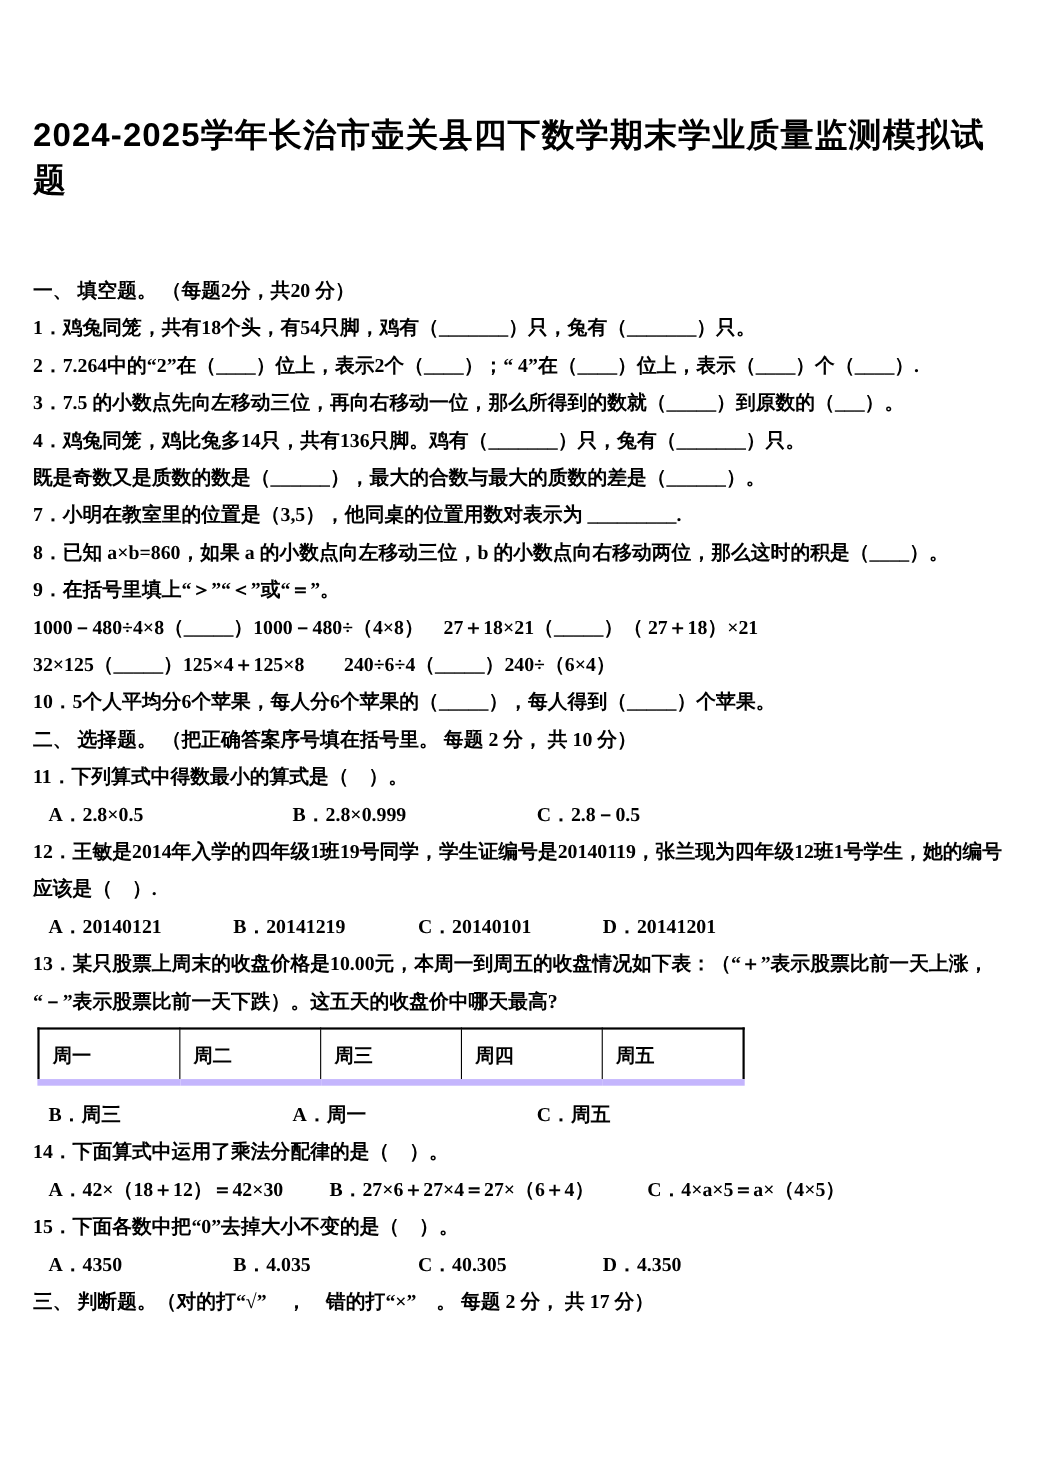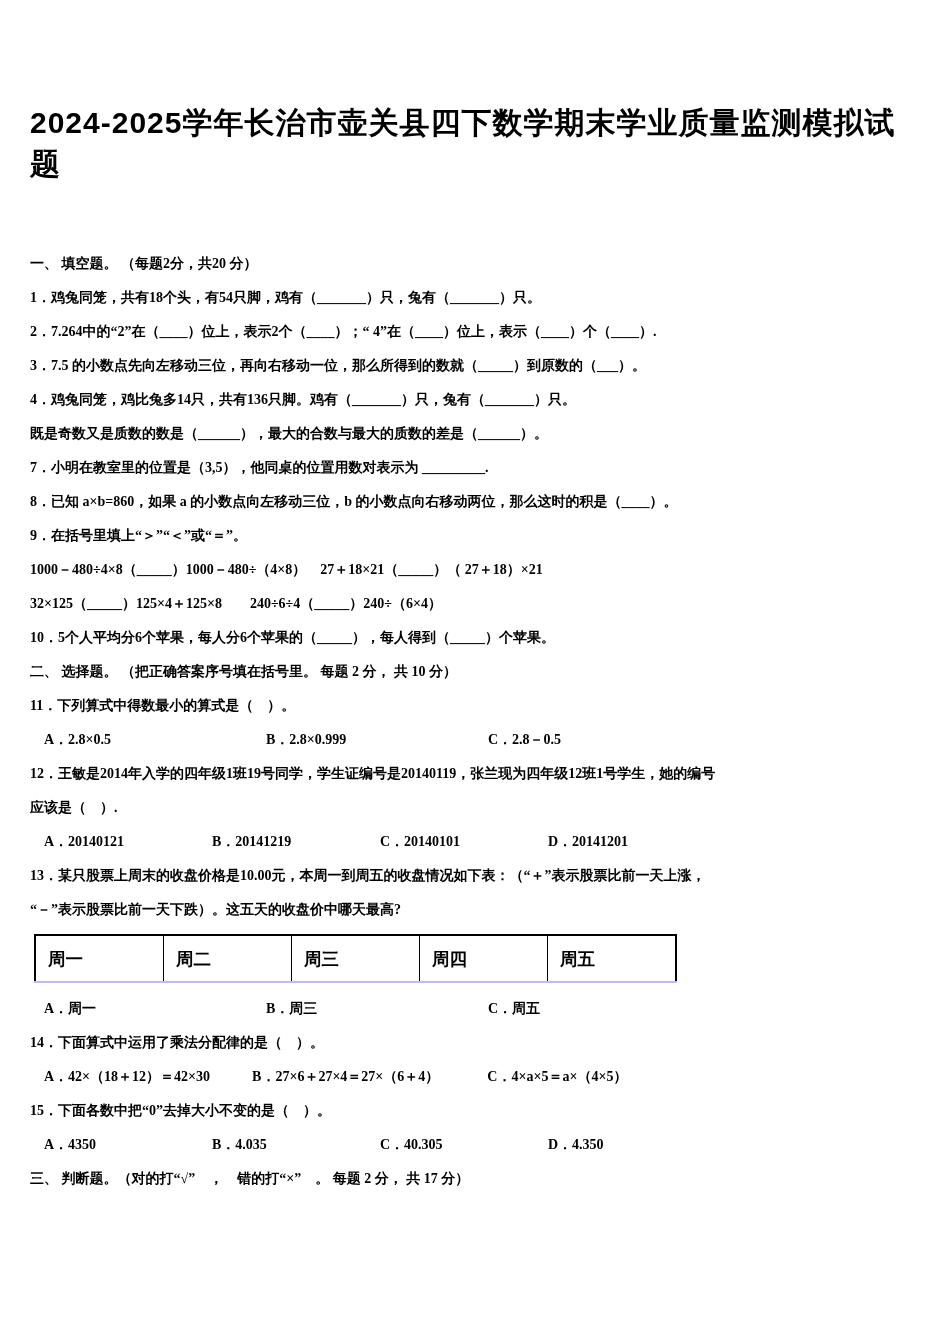--- a/index.html
+++ b/index.html
@@ -23,21 +23,21 @@
   }
   .title {
     font-family: "Liberation Sans", "DejaVu Sans", sans-serif;
     font-size: 30px;
     font-weight: 700;
     text-align: left;
     margin: 0 0 62px 0;
     letter-spacing: 1px;
   }
   .line {
-    font-size: 14px;
+    font-size: 18px;
     line-height: 34px;
     margin: 0;
     white-space: nowrap;
   }
   .opts {
     display: flex;
     padding-left: 14px;
   }
   .opt-w3 { display: inline-block; width: 222px; }
   .opt-w4 { display: inline-block; width: 168px; }
@@ -51,21 +51,21 @@
   table.stock td {
     width: 115px;
     height: 45px;
     border: 1px solid #000;
     padding: 0 0 0 12px;
     font-size: 17.5px;
     font-weight: 700;
     vertical-align: middle;
   }
   table.stock tr.hdr td {
-    border-bottom: 2px solid #c4b5fd;
+    border-bottom: 6px solid #c4b5fd;
   }
 </style>
 </head>
 <body>
 
 <div class="page">
 
   <h1 class="title">2024-2025学年长治市壶关县四下数学期末学业质量监测模拟试题</h1>
 
   <p class="line">一、 填空题。 （每题2分，共20 分）</p>
@@ -108,22 +108,22 @@
       <td>周一</td>
       <td>周二</td>
       <td>周三</td>
       <td>周四</td>
       <td>周五</td>
     </tr>
   </tbody>
     </table>
 
   <p class="line opts">
+    <span class="opt-w3">B．周三</span>
     <span class="opt-w3">A．周一</span>
-    <span class="opt-w3">B．周三</span>
     <span>C．周五</span>
   </p>
 
   <p class="line">14．下面算式中运用了乘法分配律的是（　）。</p>
   <p class="line opts">
     <span class="opt-g1">A．42×（18＋12）＝42×30</span>
     <span class="opt-g2">B．27×6＋27×4＝27×（6＋4）</span>
     <span>C．4×a×5＝a×（4×5）</span>
   </p>
 

